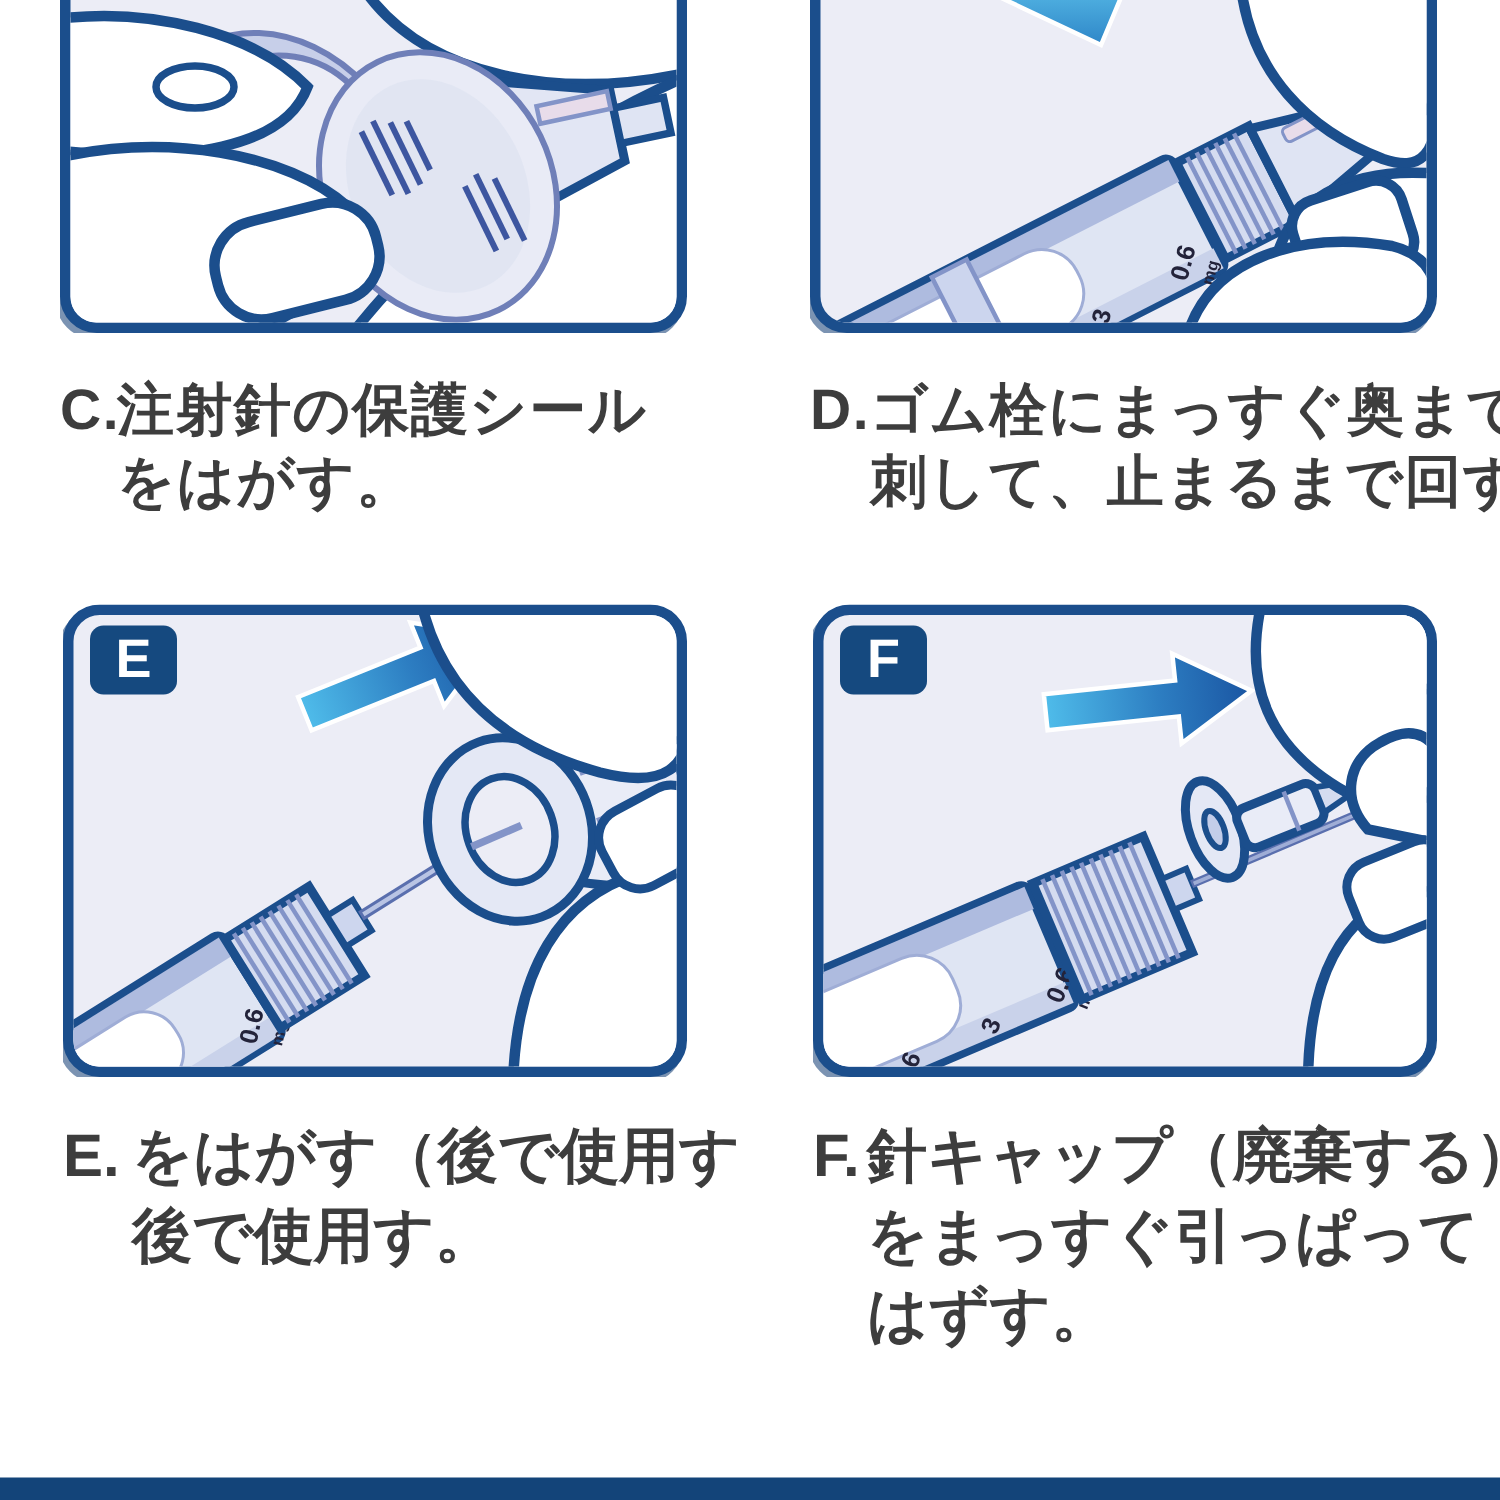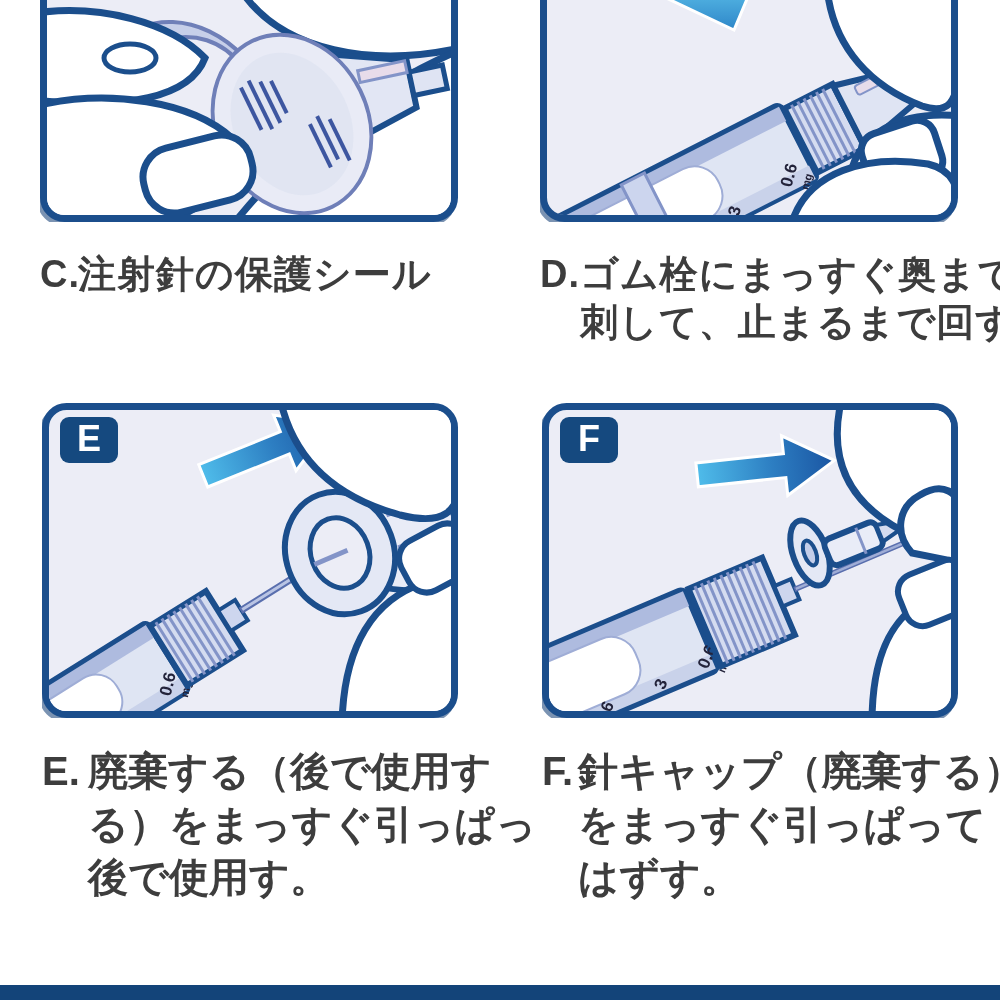--- a/index.html
+++ b/index.html
@@ -133,20 +133,21 @@
           <path d="M252,284 C268,234 326,216 388,226 C412,232 420,246 420,284 Z" fill="#ffffff" stroke="#1b4e8c" stroke-width="7"></path>
         </g>
       </g>
     </svg>
   </div>
 
   <div class="caption cap-cd" style="left:40px;top:250px;width:450px;">
     <span class="marker mw38">C.</span>
     <span>
       <span class="cap-line">注射針の保護シール</span>
+      <span class="cap-line">をはがす。</span>
     </span>
   </div>
 
   <div class="caption cap-cd" style="left:540px;top:250px;width:460px;">
     <span class="marker mw40">D.</span>
     <span>
       <span class="cap-line">ゴム栓にまっすぐ奥まで</span>
       <span class="cap-line">刺して、止まるまで回す。</span>
     </span>
   </div>
@@ -297,22 +298,21 @@
       <g>
         <rect x="18" y="14" width="58" height="46" rx="9" fill="#15497f"></rect>
         <text x="47" y="48" text-anchor="middle" font-size="36" font-weight="bold" fill="#ffffff">F</text>
       </g>
     </svg>
   </div>
 
   <div class="caption cap-ef" style="left:42px;top:745px;width:460px;">
     <span class="marker mw46">E.</span>
     <span>
-      <span class="cap-line">廃棄する（後で使用す</span>
-      <span class="cap-line">る）をまっすぐ引っぱっ</span>
+      <span class="cap-line">をはがす（後で使用す</span>
       <span class="cap-line">後で使用す。</span>
     </span>
   </div>
 
   <div class="caption cap-ef" style="left:542px;top:745px;width:460px;">
     <span class="marker mw36">F.</span>
     <span>
       <span class="cap-line">針キャップ（廃棄する）</span>
       <span class="cap-line">をまっすぐ引っぱって</span>
       <span class="cap-line">はずす。</span>

